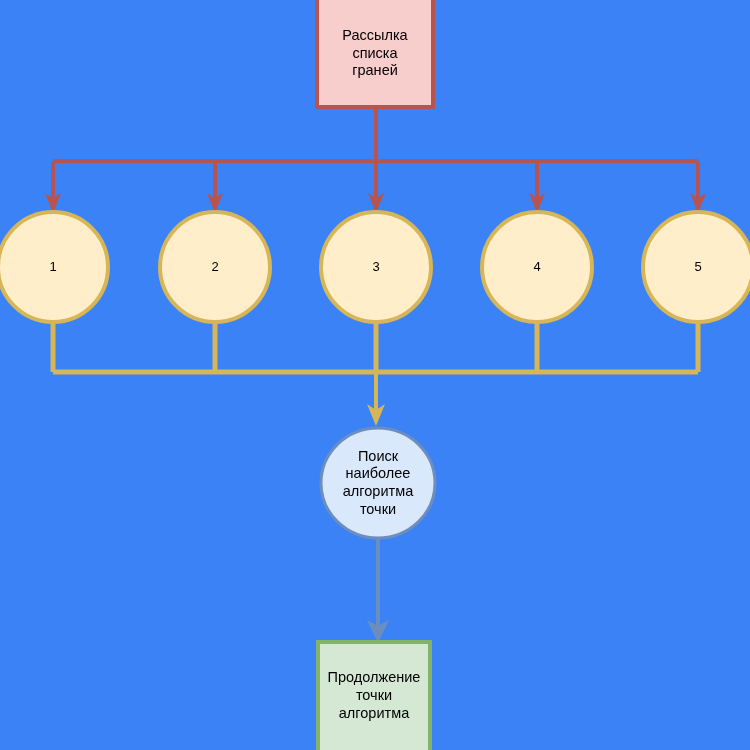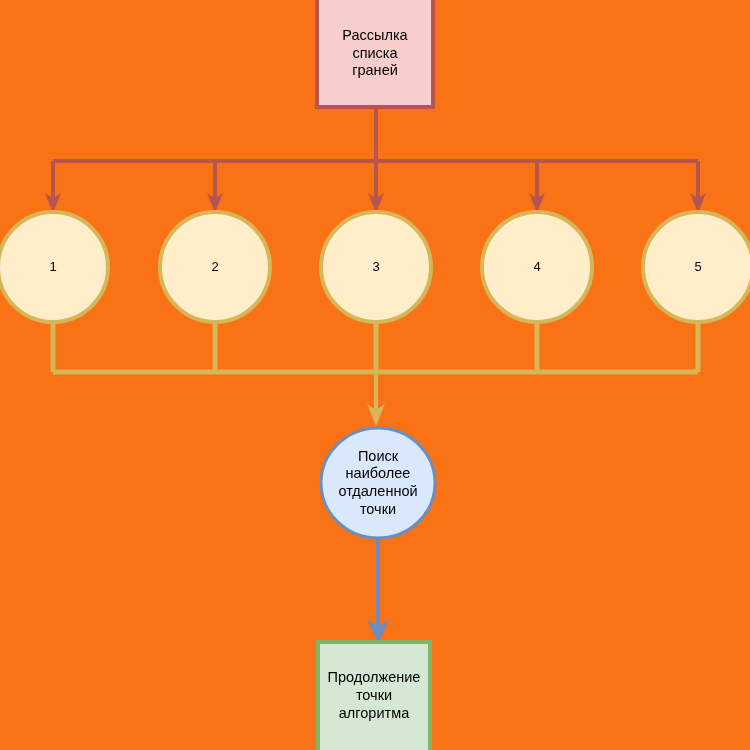--- a/index.html
+++ b/index.html
@@ -4,21 +4,21 @@
 <style>
   html, body {
     margin: 0;
     padding: 0;
     background: #000000;
   }
   #canvas {
     position: relative;
     width: 750px;
     height: 750px;
-    background: #f97316;
+    background: #3b82f6;
     overflow: hidden;
     font-family: "Liberation Sans", sans-serif;
   }
   svg.layer {
     position: absolute;
     left: 0;
     top: 0;
     width: 750px;
     height: 750px;
     overflow: visible;
@@ -104,20 +104,20 @@
   <div class="node-text circle-label" style="left:160px; top:212px; width:110px; height:110px;">2</div>
 
   <div class="node-text circle-label" style="left:321px; top:212px; width:110px; height:110px;">3</div>
 
   <div class="node-text circle-label" style="left:482px; top:212px; width:110px; height:110px;">4</div>
 
   <div class="node-text circle-label" style="left:643px; top:212px; width:110px; height:110px;">5</div>
 
   <div class="node-text ellipse-text" style="left:321px; top:428px; width:114px; height:110px;">Поиск
 наиболее
-отдаленной
+алгоритма
 точки</div>
 
   <div class="node-text box-text" style="left:318px; top:642px; width:112px; height:108px;">Продолжение
 точки
 алгоритма</div>
 
 </div>
 
 </body></html>

